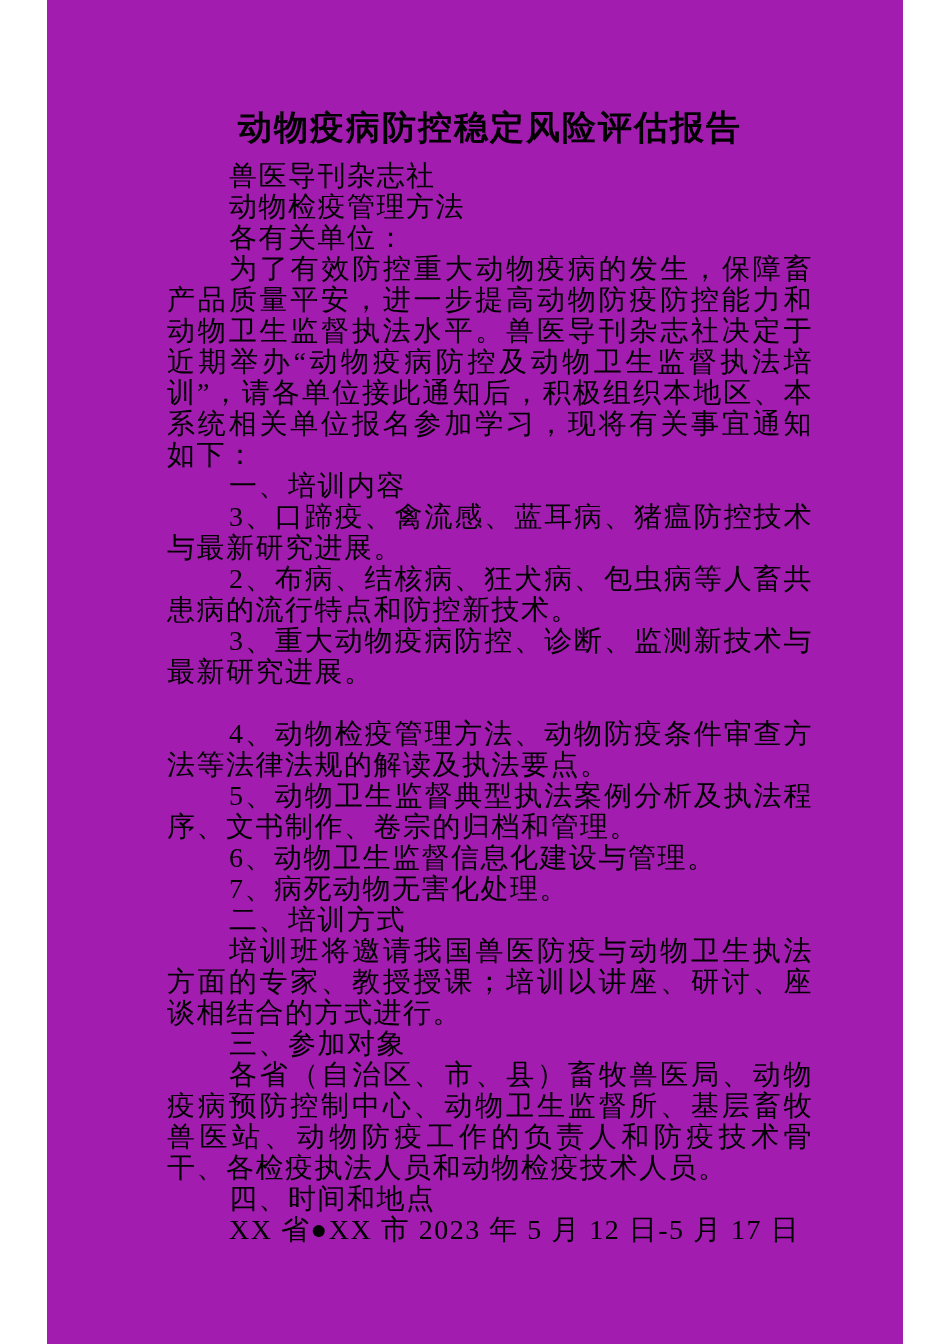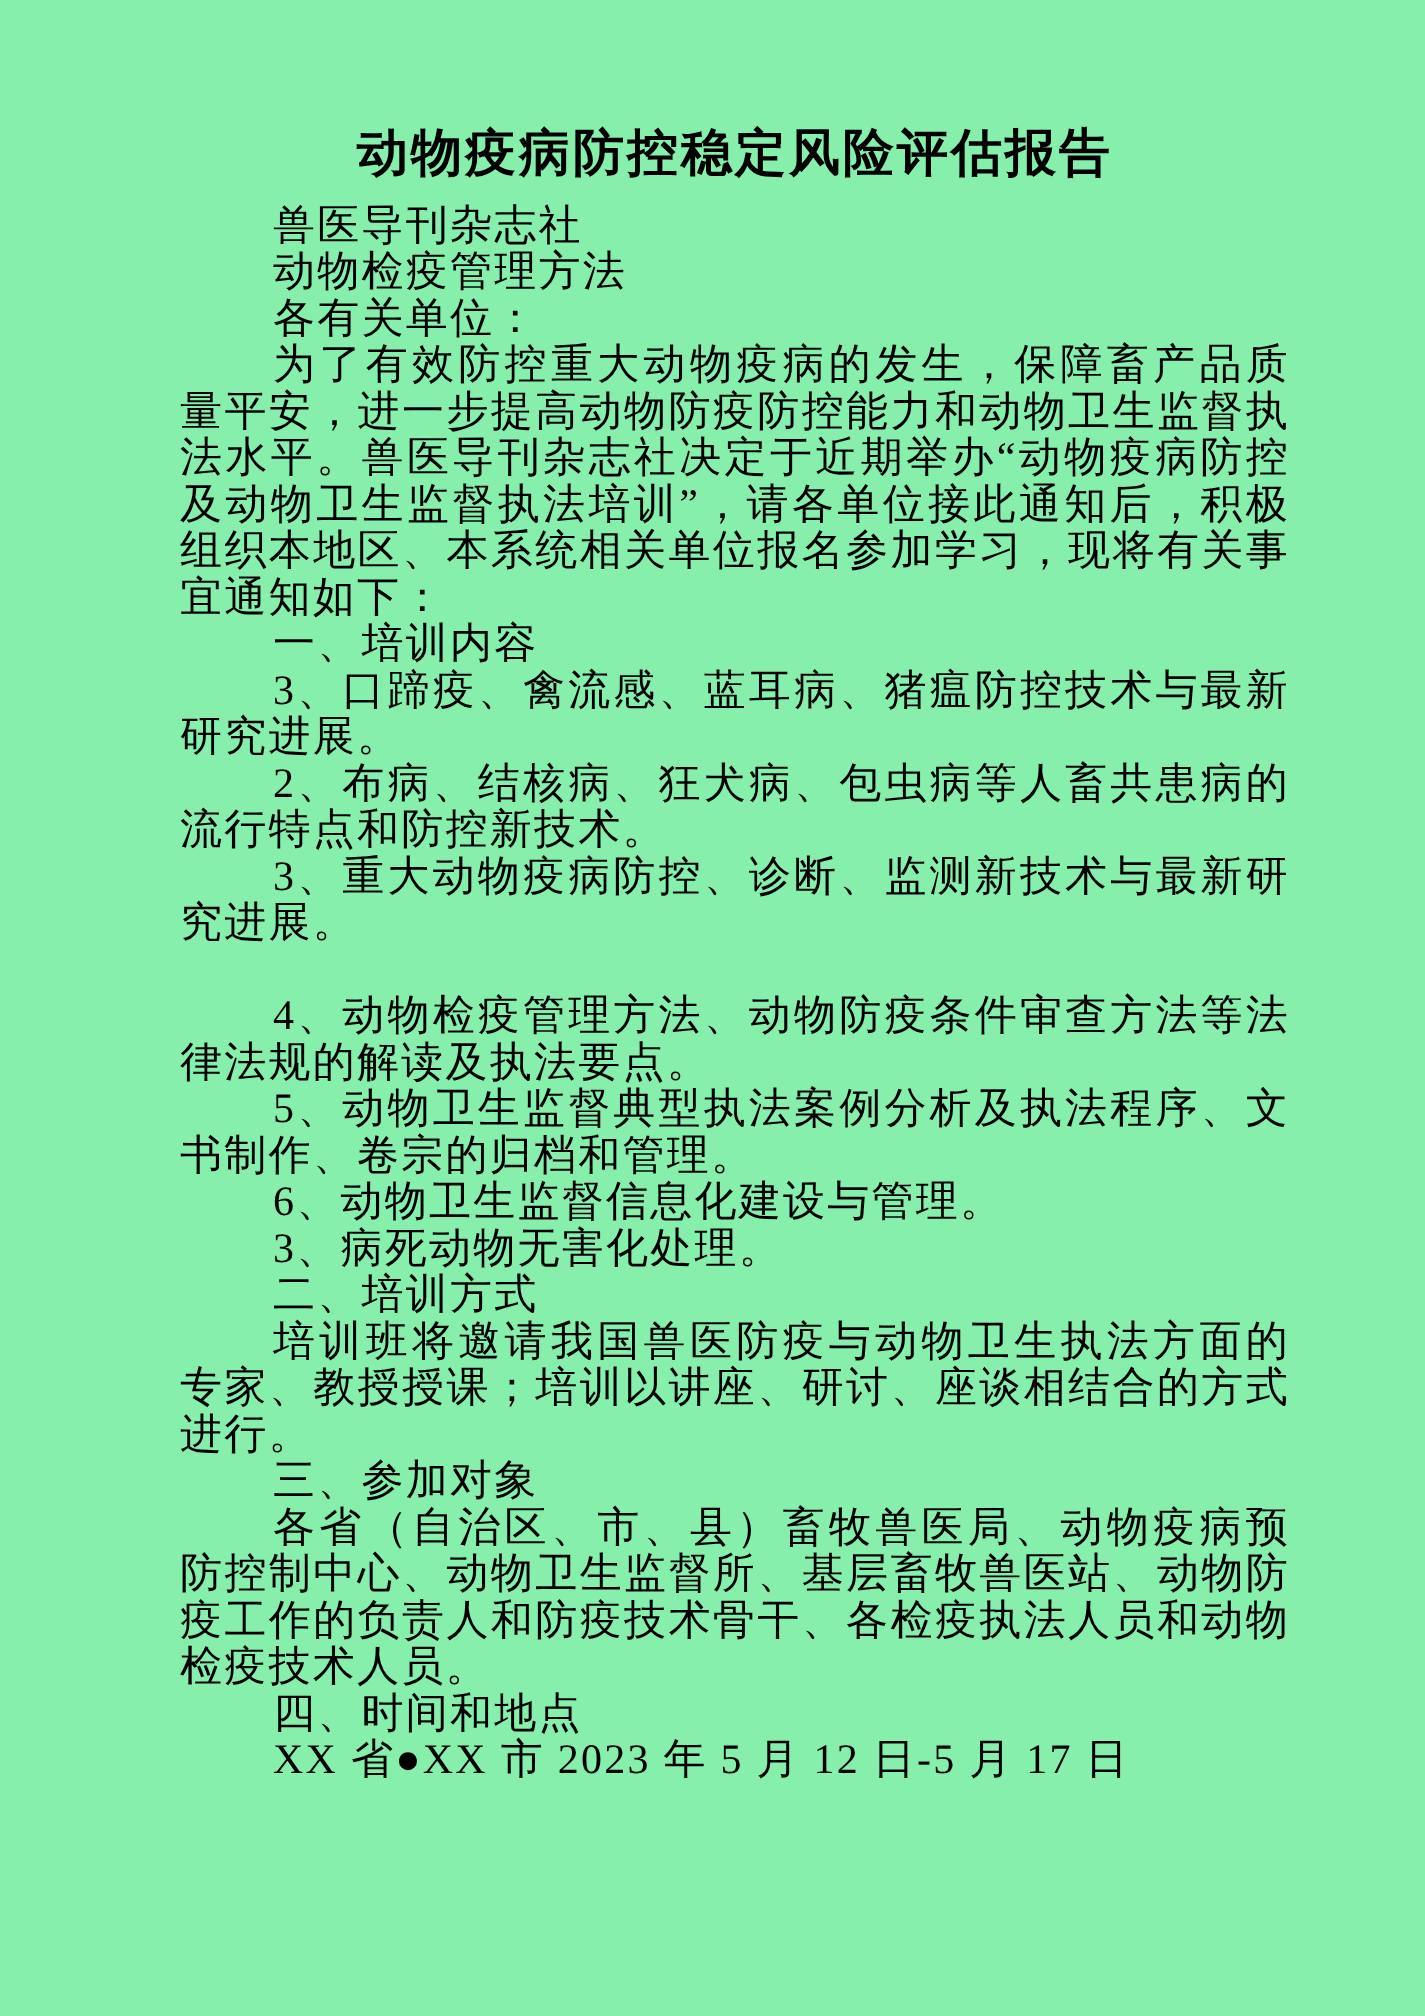--- a/index.html
+++ b/index.html
@@ -2,28 +2,28 @@
 <html><head>
 <meta charset="utf-8">
 <style>
   html, body {
     margin: 0;
     padding: 0;
     background: #ffffff;
   }
   .page {
     position: relative;
-    width: 950px;
+    width: 856px;
     height: 1344px;
     margin: 0 auto;
-    background: #86efac;
+    background: #a21caf;
     color: #000000;
     font-family: "Liberation Serif", "DejaVu Serif", serif;
     box-sizing: border-box;
-    padding: 81px 90px 40px 120px;
+    padding: 106px 90px 40px 120px;
     overflow: hidden;
   }
   .doc-title {
     margin: 0 0 10px 0;
     font-size: 34px;
     line-height: 44px;
     font-weight: bold;
     text-align: center;
     letter-spacing: 2px;
     white-space: nowrap;
@@ -56,21 +56,21 @@
       <p class="para">各有关单位：</p>
       <p class="para">为了有效防控重大动物疫病的发生，保障畜产品质量平安，进一步提高动物防疫防控能力和动物卫生监督执法水平。兽医导刊杂志社决定于近期举办“动物疫病防控及动物卫生监督执法培训”，请各单位接此通知后，积极组织本地区、本系统相关单位报名参加学习，现将有关事宜通知如下：</p>
       <p class="para">一、培训内容</p>
       <p class="para">3、口蹄疫、禽流感、蓝耳病、猪瘟防控技术与最新研究进展。</p>
       <p class="para">2、布病、结核病、狂犬病、包虫病等人畜共患病的流行特点和防控新技术。</p>
       <p class="para">3、重大动物疫病防控、诊断、监测新技术与最新研究进展。</p>
       <p class="para empty"></p>
       <p class="para">4、动物检疫管理方法、动物防疫条件审查方法等法律法规的解读及执法要点。</p>
       <p class="para">5、动物卫生监督典型执法案例分析及执法程序、文书制作、卷宗的归档和管理。</p>
       <p class="para">6、动物卫生监督信息化建设与管理。</p>
-      <p class="para">3、病死动物无害化处理。</p>
+      <p class="para">7、病死动物无害化处理。</p>
       <p class="para">二、培训方式</p>
       <p class="para">培训班将邀请我国兽医防疫与动物卫生执法方面的专家、教授授课；培训以讲座、研讨、座谈相结合的方式进行。</p>
       <p class="para">三、参加对象</p>
       <p class="para">各省（自治区、市、县）畜牧兽医局、动物疫病预防控制中心、动物卫生监督所、基层畜牧兽医站、动物防疫工作的负责人和防疫技术骨干、各检疫执法人员和动物检疫技术人员。</p>
       <p class="para">四、时间和地点</p>
       <p class="para">XX 省●XX 市 2023 年 5 月 12 日-5 月 17 日</p>
     </div>
 </div>
 
 </body></html>

